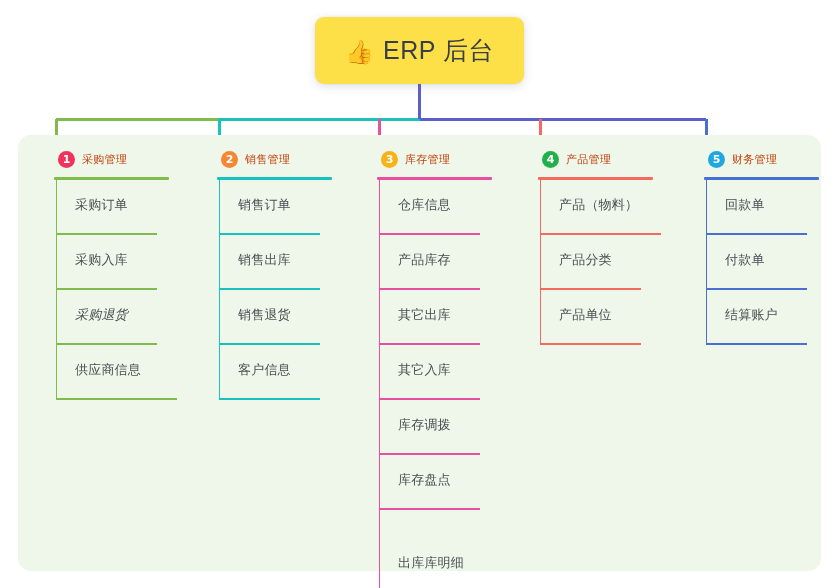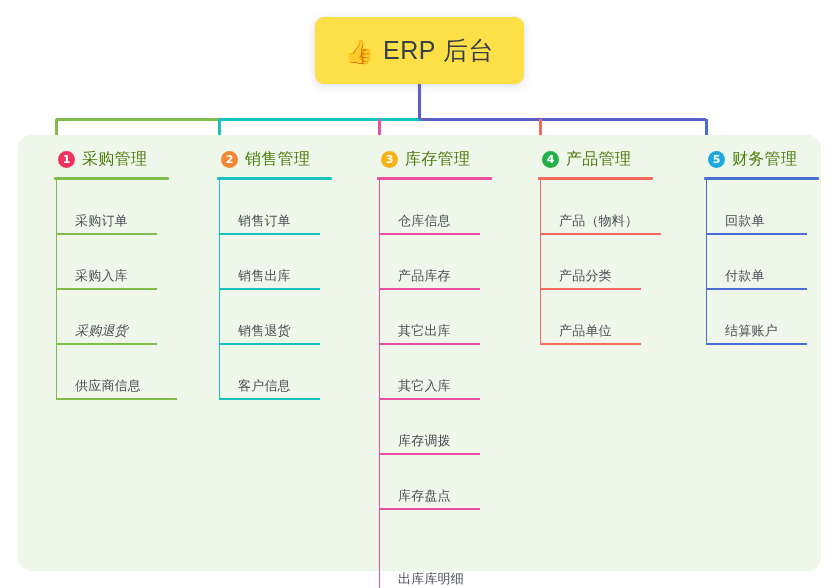--- a/index.html
+++ b/index.html
@@ -70,22 +70,22 @@
     color:#ffffff;
     font-size:11px;
     line-height:17px;
     text-align:center;
     font-weight:700;
     flex:0 0 auto;
     margin-right:7px;
     font-family:"DejaVu Sans",sans-serif;
   }
   .col-title{
-    font-size:16px;
-    color:#4d7c0f;
+    font-size:11px;
+    color:#c2410c;
     white-space:nowrap;
     letter-spacing:.3px;
   }
   .head-rule{
     position:absolute;
     left:18px;
     top:30px;
     width:115px;
     height:3px;
     border-radius:1px;
@@ -100,21 +100,21 @@
     border-left-style:solid;
     padding-top:0;
   }
   .leaf{
     position:relative;
     height:55px;
     box-sizing:border-box;
     display:flex;
     align-items:flex-end;
     padding-left:18px;
-    padding-bottom:3px;
+    padding-bottom:19px;
     width:100px;
   }
   .leaf-label{
     font-size:13px;
     color:#4a4f55;
     white-space:nowrap;
     letter-spacing:.2px;
     position:relative;
     top:-2px;
   }

